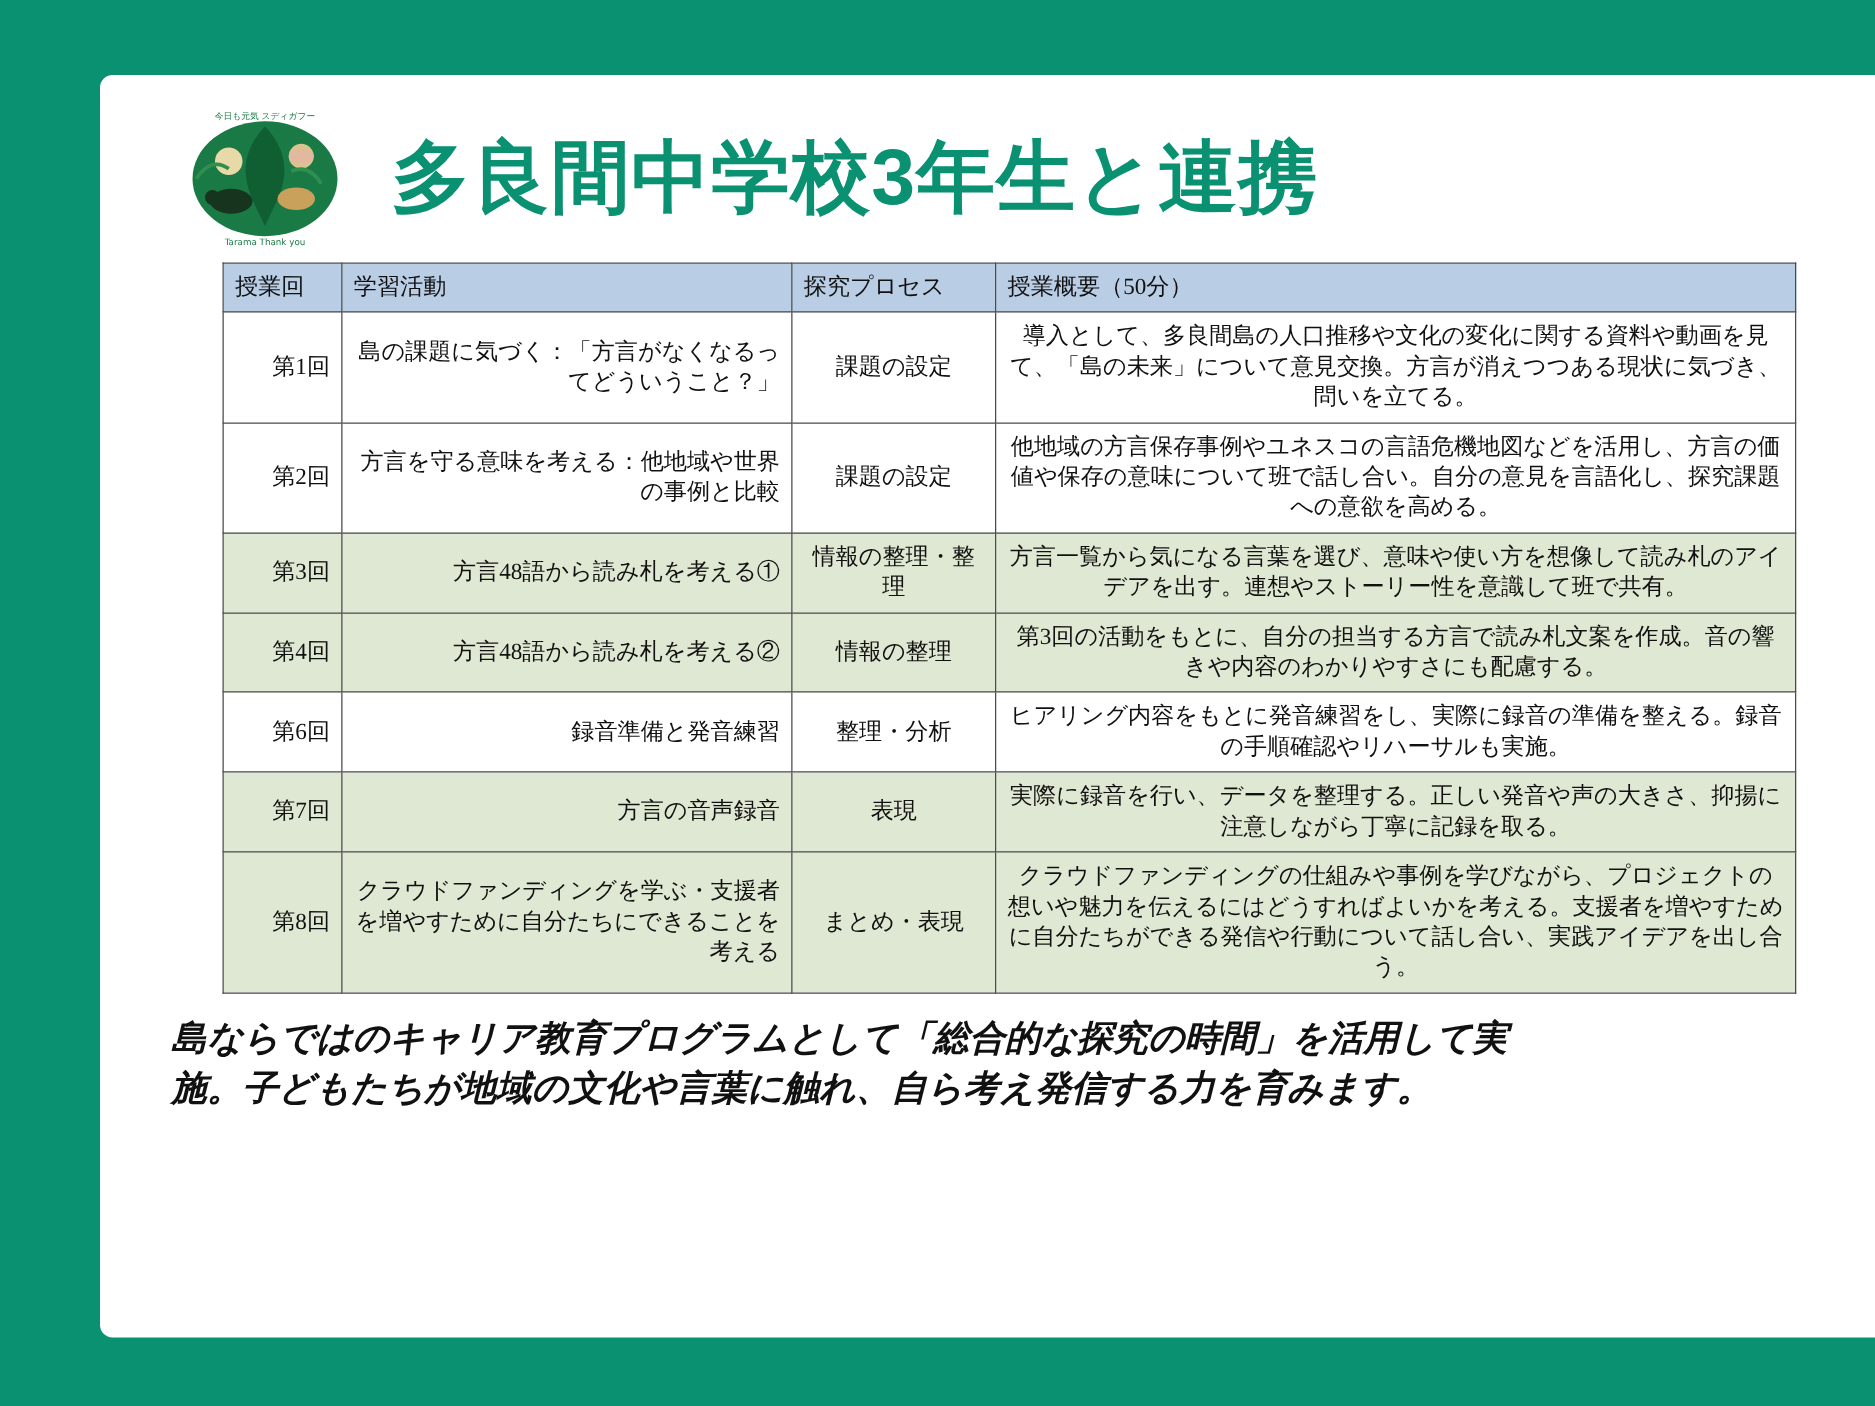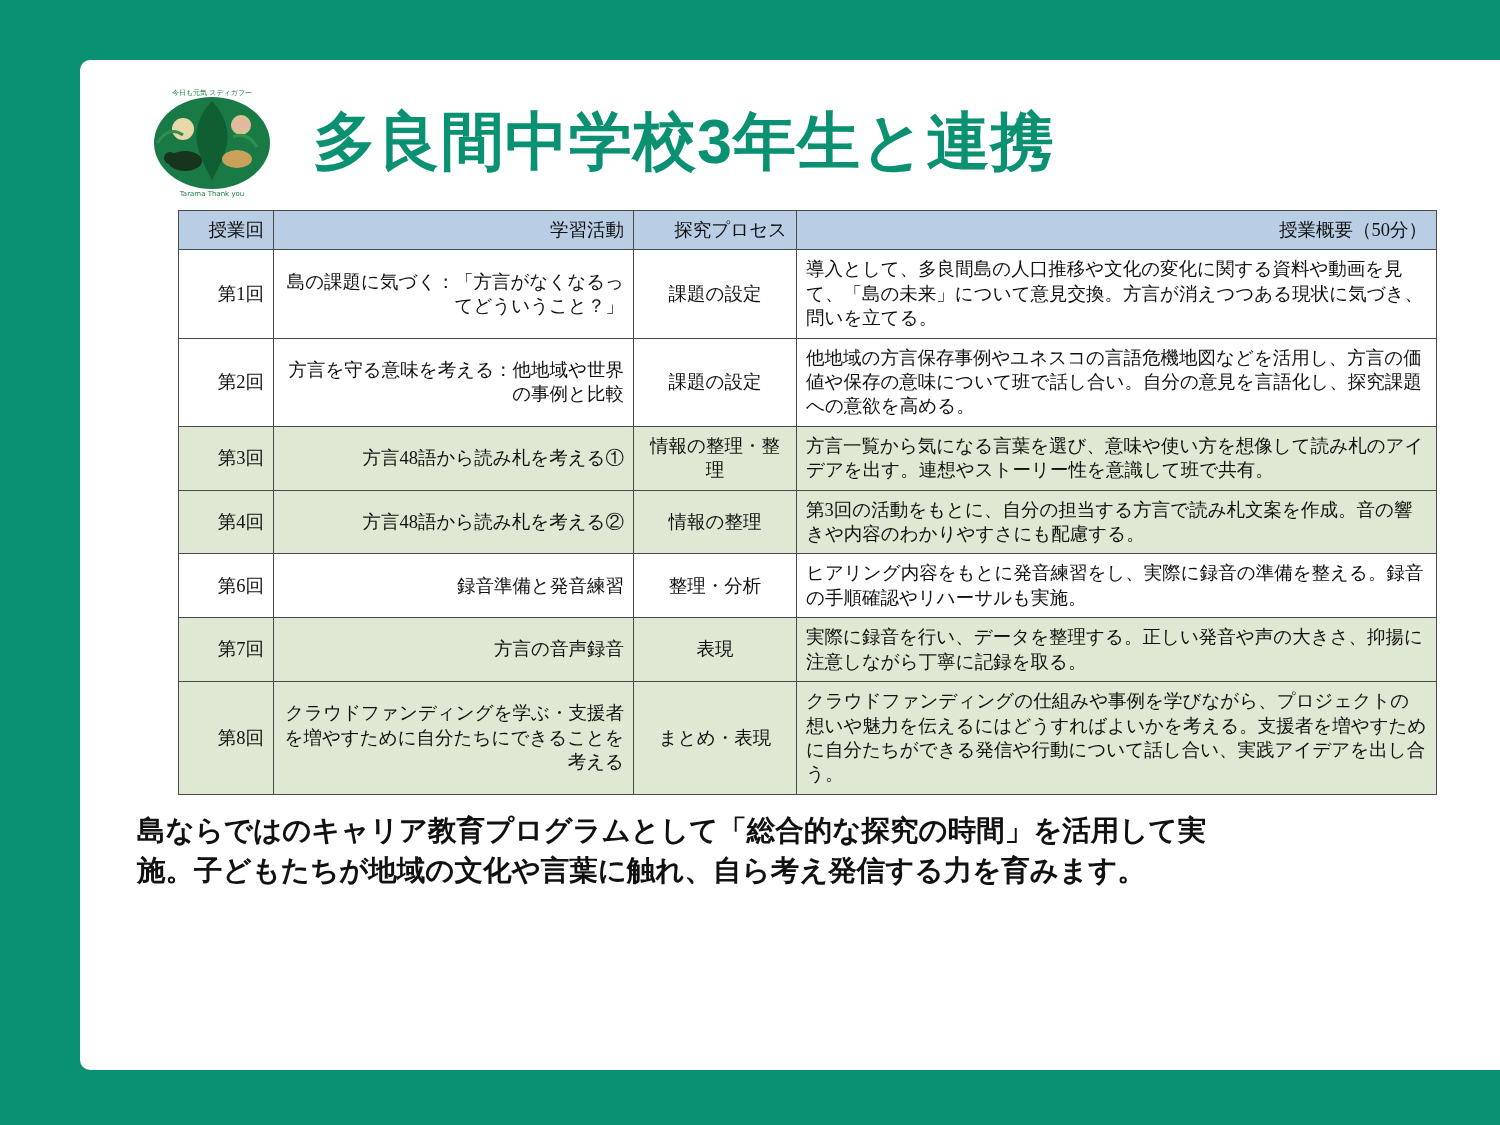--- a/index.html
+++ b/index.html
@@ -58,54 +58,55 @@
     border: 1.5px solid #4a4a4a;
     vertical-align: middle;
     font-size: 18.5px;
     line-height: 1.32;
     padding: 7px 9px;
     color: #111;
     font-weight: normal;
   }
   thead th {
     background: #b9cde5;
-    text-align: right;
+    text-align: left;
     font-size: 19px;
     padding: 6px 4px;
   }
   col.c-session { width: 95px; }
   col.c-activity { width: 360px; }
   col.c-process { width: 163px; }
   col.c-outline { width: 640px; }
 
   td.session {
     text-align: right;
     white-space: nowrap;
   }
   td.activity {
     text-align: right;
   }
   td.process {
     text-align: center;
   }
   td.outline {
-    text-align: left;
+    text-align: center;
   }
   tr.tint td { background: #dfe8d2; }
   tr.plainrow td { background: #ffffff; }
 
   
   .footer {
     margin: 16px 10px 0 18px;
     font-family: "DejaVu Sans", "Liberation Sans", sans-serif;
     font-weight: bold;
     font-size: 28.5px;
     line-height: 1.42;
     color: #111;
     text-align: left;
+    font-style: italic;
   }
   .footer .l2 { display: block; }
 </style>
 </head>
 <body>
 
 <div class="slide">
 
   <div class="header">
     <div class="logo">

